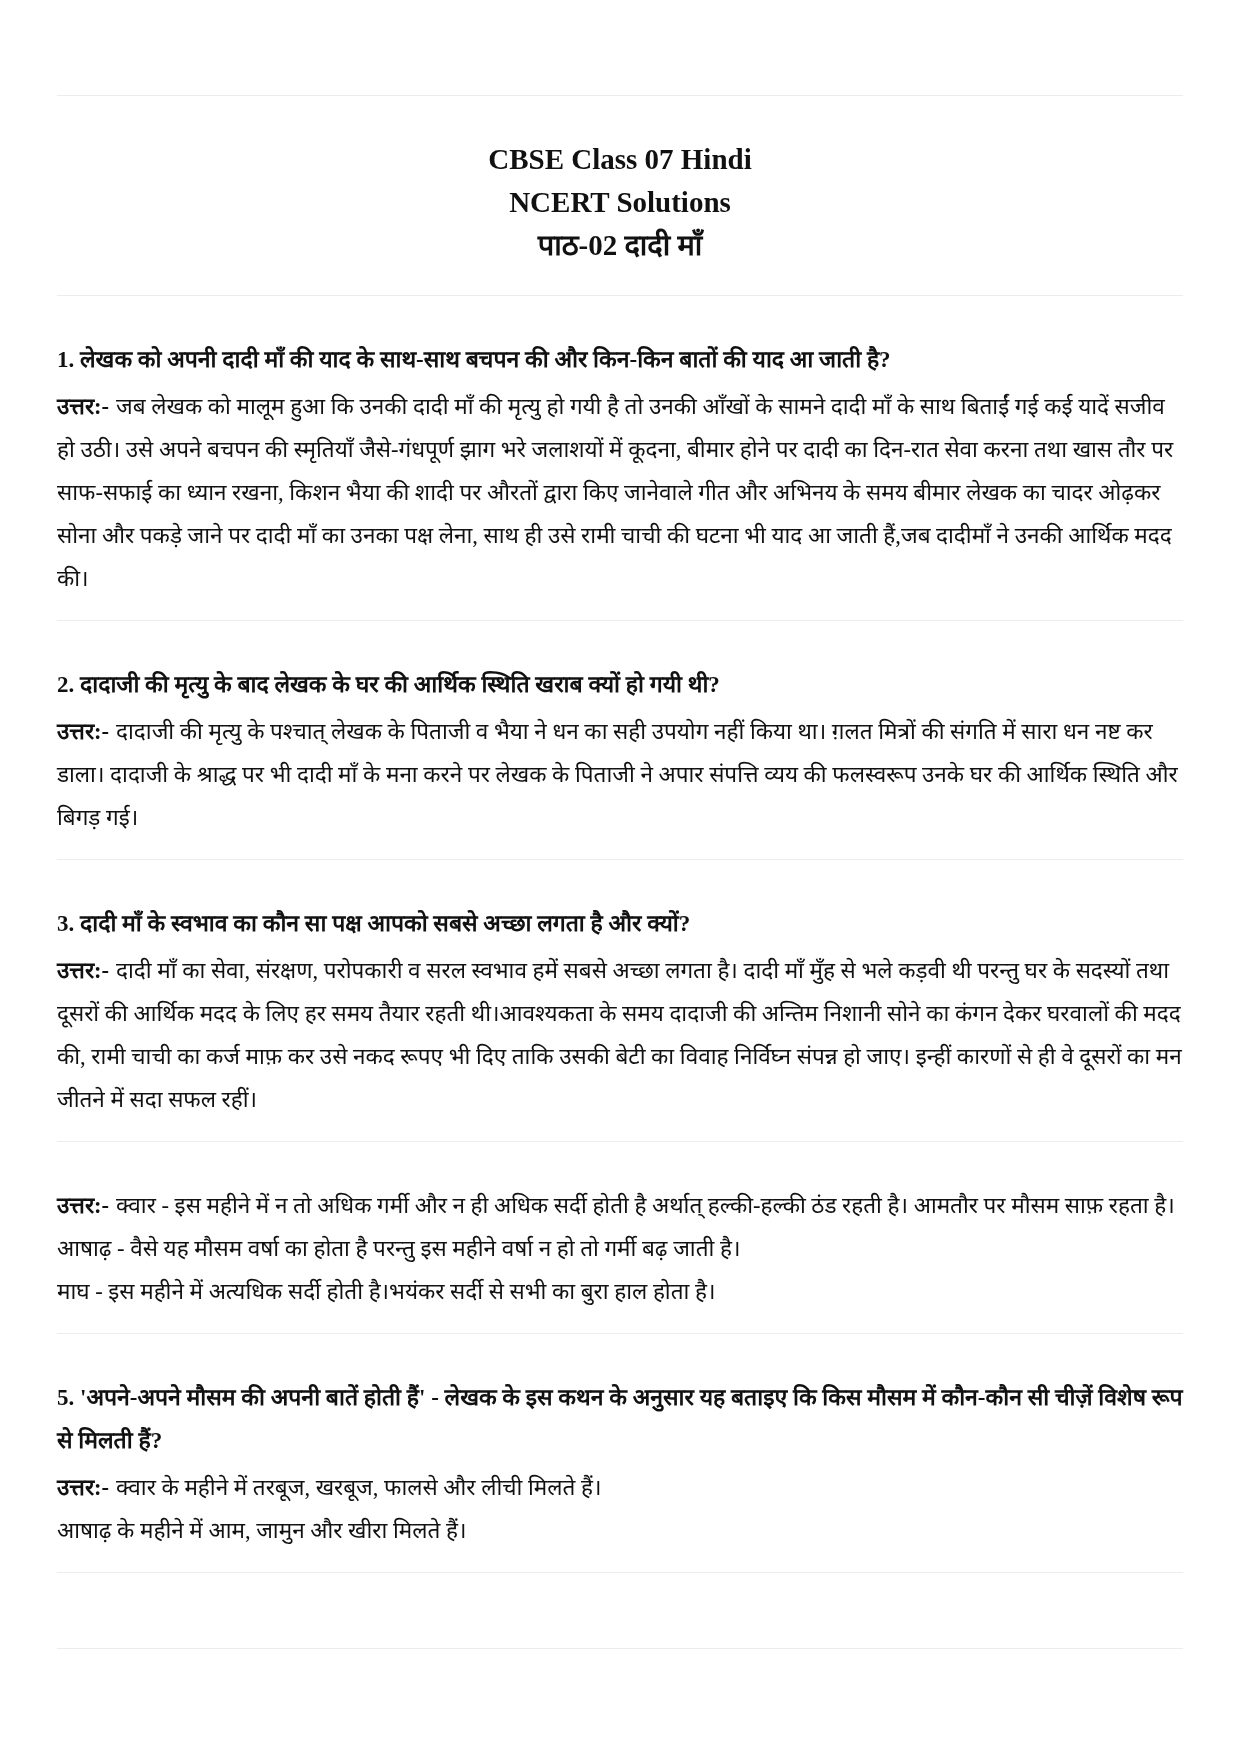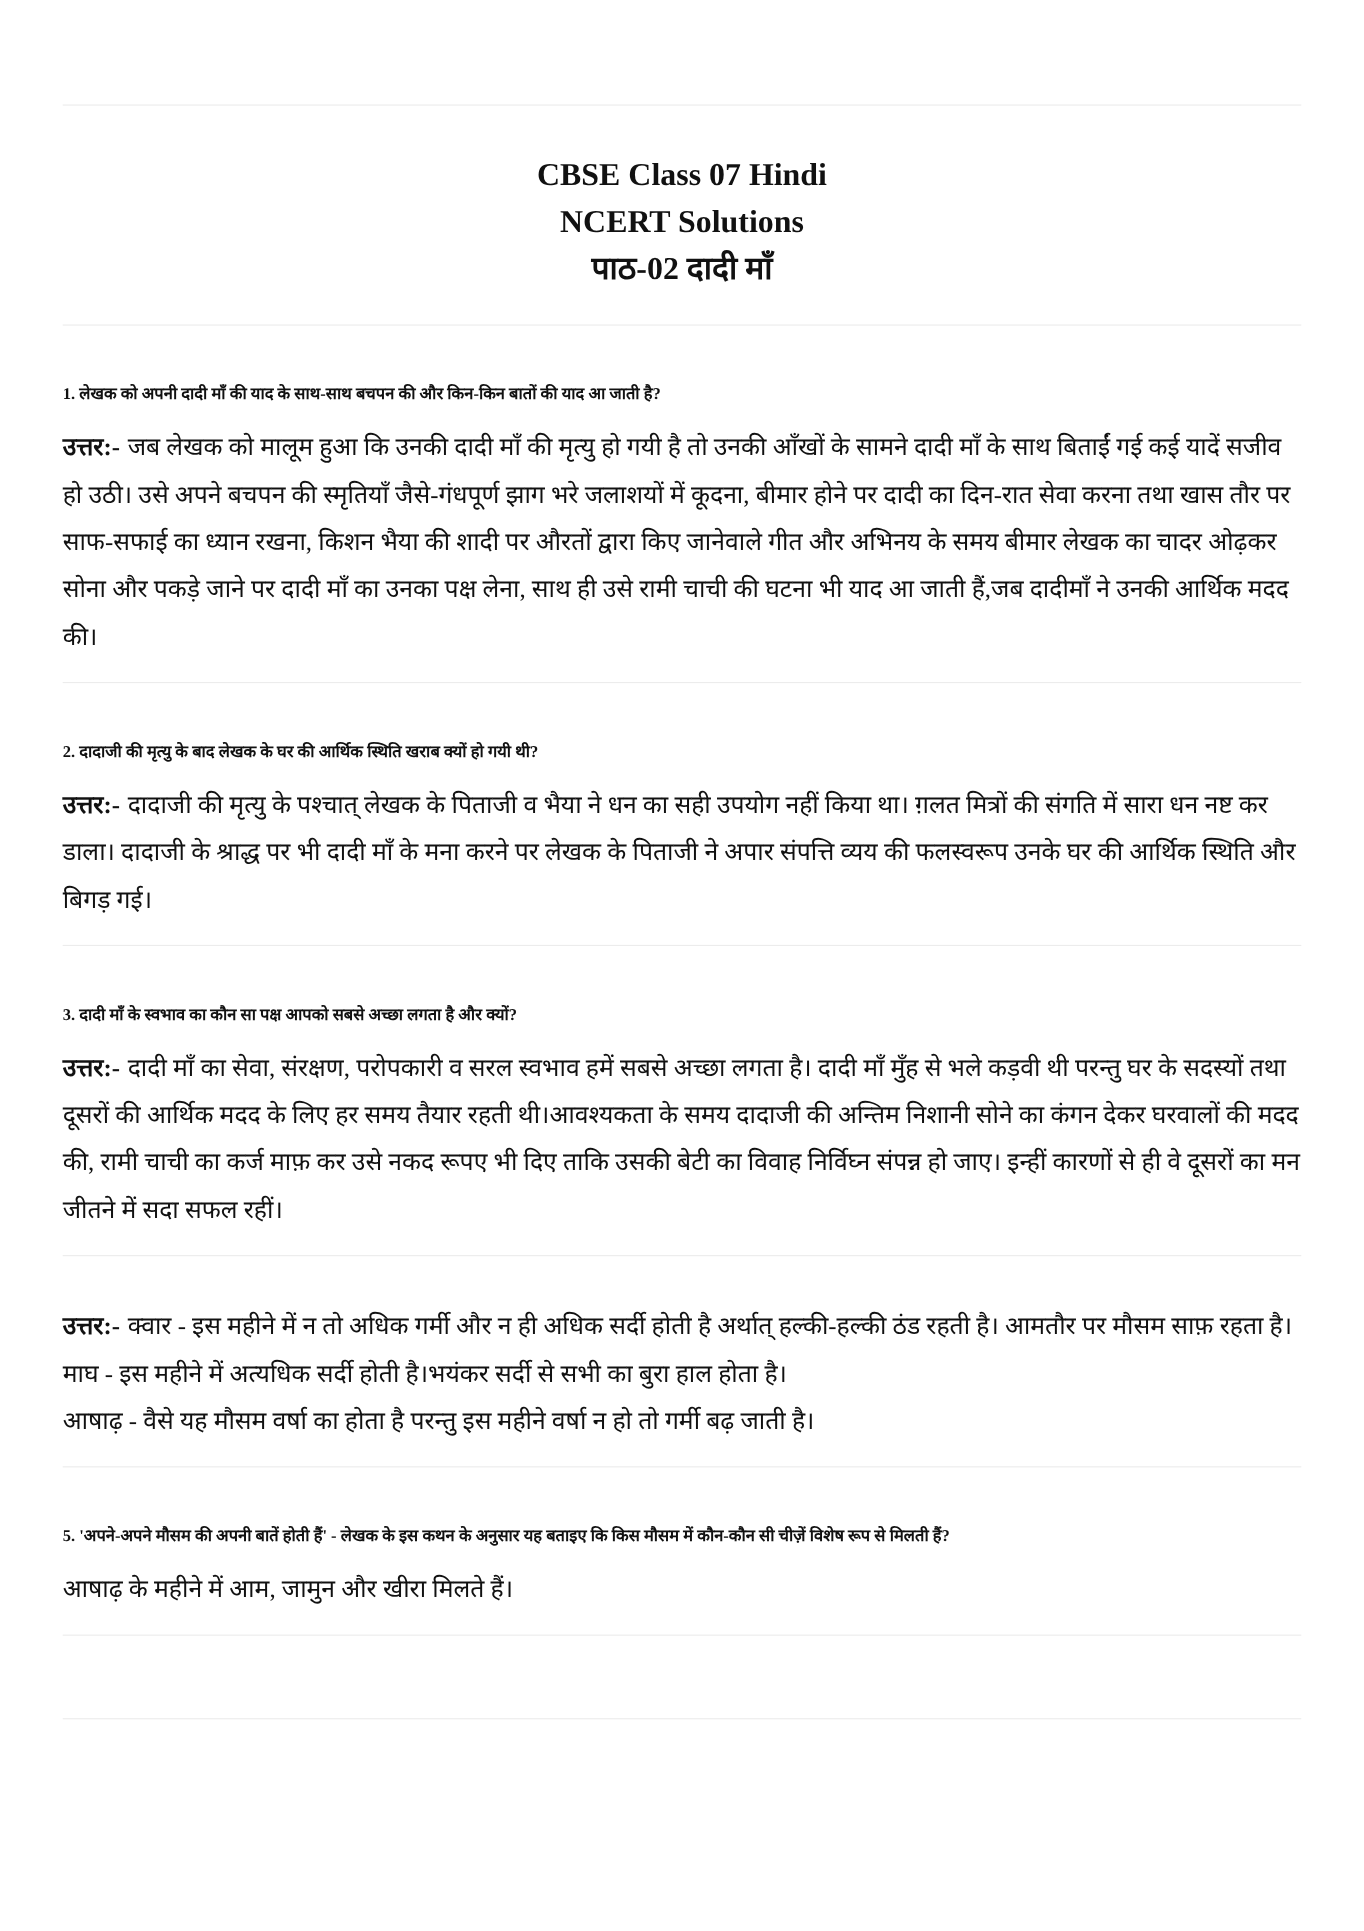--- a/index.html
+++ b/index.html
@@ -36,21 +36,21 @@
     line-height: 43px;
   }
   .qa-block {
     padding: 42px 0 20px;
     font-size: 22.5px;
     line-height: 43px;
   }
   .question {
     margin: 0 0 4px 0;
     font-weight: bold;
-    font-size: 15px;
+    font-size: 23px;
     line-height: 43px;
   }
   .answer, .answer-line {
     margin: 0;
   }
   .answer-label {
     font-weight: bold;
     margin-right: 7px;
   }
   .bottom-divider {
@@ -88,28 +88,29 @@
 
   <section class="qa-block">
     <p class="question">3. दादी माँ के स्वभाव का कौन सा पक्ष आपको सबसे अच्छा लगता है और क्यों?</p>
     <p class="answer"><span class="answer-label">उत्तर:-</span><span>दादी माँ का सेवा, संरक्षण, परोपकारी व सरल स्वभाव हमें सबसे अच्छा लगता है। दादी माँ मुँह से भले कड़वी थी परन्तु घर के सदस्यों तथा दूसरों की आर्थिक मदद के लिए हर समय तैयार रहती थी।आवश्यकता के समय दादाजी की अन्तिम निशानी सोने का कंगन देकर घरवालों की मदद की, रामी चाची का कर्ज माफ़ कर उसे नकद रूपए भी दिए ताकि उसकी बेटी का विवाह निर्विघ्न संपन्न हो जाए। इन्हीं कारणों से ही वे दूसरों का मन जीतने में सदा सफल रहीं।</span></p>
   </section>
 
   <hr class="divider">
 
   <section class="qa-block">
     <p class="answer"><span class="answer-label">उत्तर:-</span><span>क्वार - इस महीने में न तो अधिक गर्मी और न ही अधिक सर्दी होती है अर्थात् हल्की-हल्की ठंड रहती है। आमतौर पर मौसम साफ़ रहता है।</span></p>
+    <p class="answer-line">आषाढ़ - वैसे यह मौसम वर्षा का होता है परन्तु इस महीने वर्षा न हो तो गर्मी बढ़ जाती है।</p>
     <p class="answer-line">माघ - इस महीने में अत्यधिक सर्दी होती है।भयंकर सर्दी से सभी का बुरा हाल होता है।</p>
-    <p class="answer-line">आषाढ़ - वैसे यह मौसम वर्षा का होता है परन्तु इस महीने वर्षा न हो तो गर्मी बढ़ जाती है।</p>
   </section>
 
   <hr class="divider">
 
   <section class="qa-block">
     <p class="question">5. 'अपने-अपने मौसम की अपनी बातें होती हैं' - लेखक के इस कथन के अनुसार यह बताइए कि किस मौसम में कौन-कौन सी चीज़ें विशेष रूप से मिलती हैं?</p>
+    <p class="answer"><span class="answer-label">उत्तर:-</span><span>क्वार के महीने में तरबूज, खरबूज, फालसे और लीची मिलते हैं।</span></p>
     <p class="answer-line">आषाढ़ के महीने में आम, जामुन और खीरा मिलते हैं।</p>
   </section>
 
   <hr class="divider">
 
   <hr class="divider bottom-divider">
 
 </div>
 
 </body></html>

